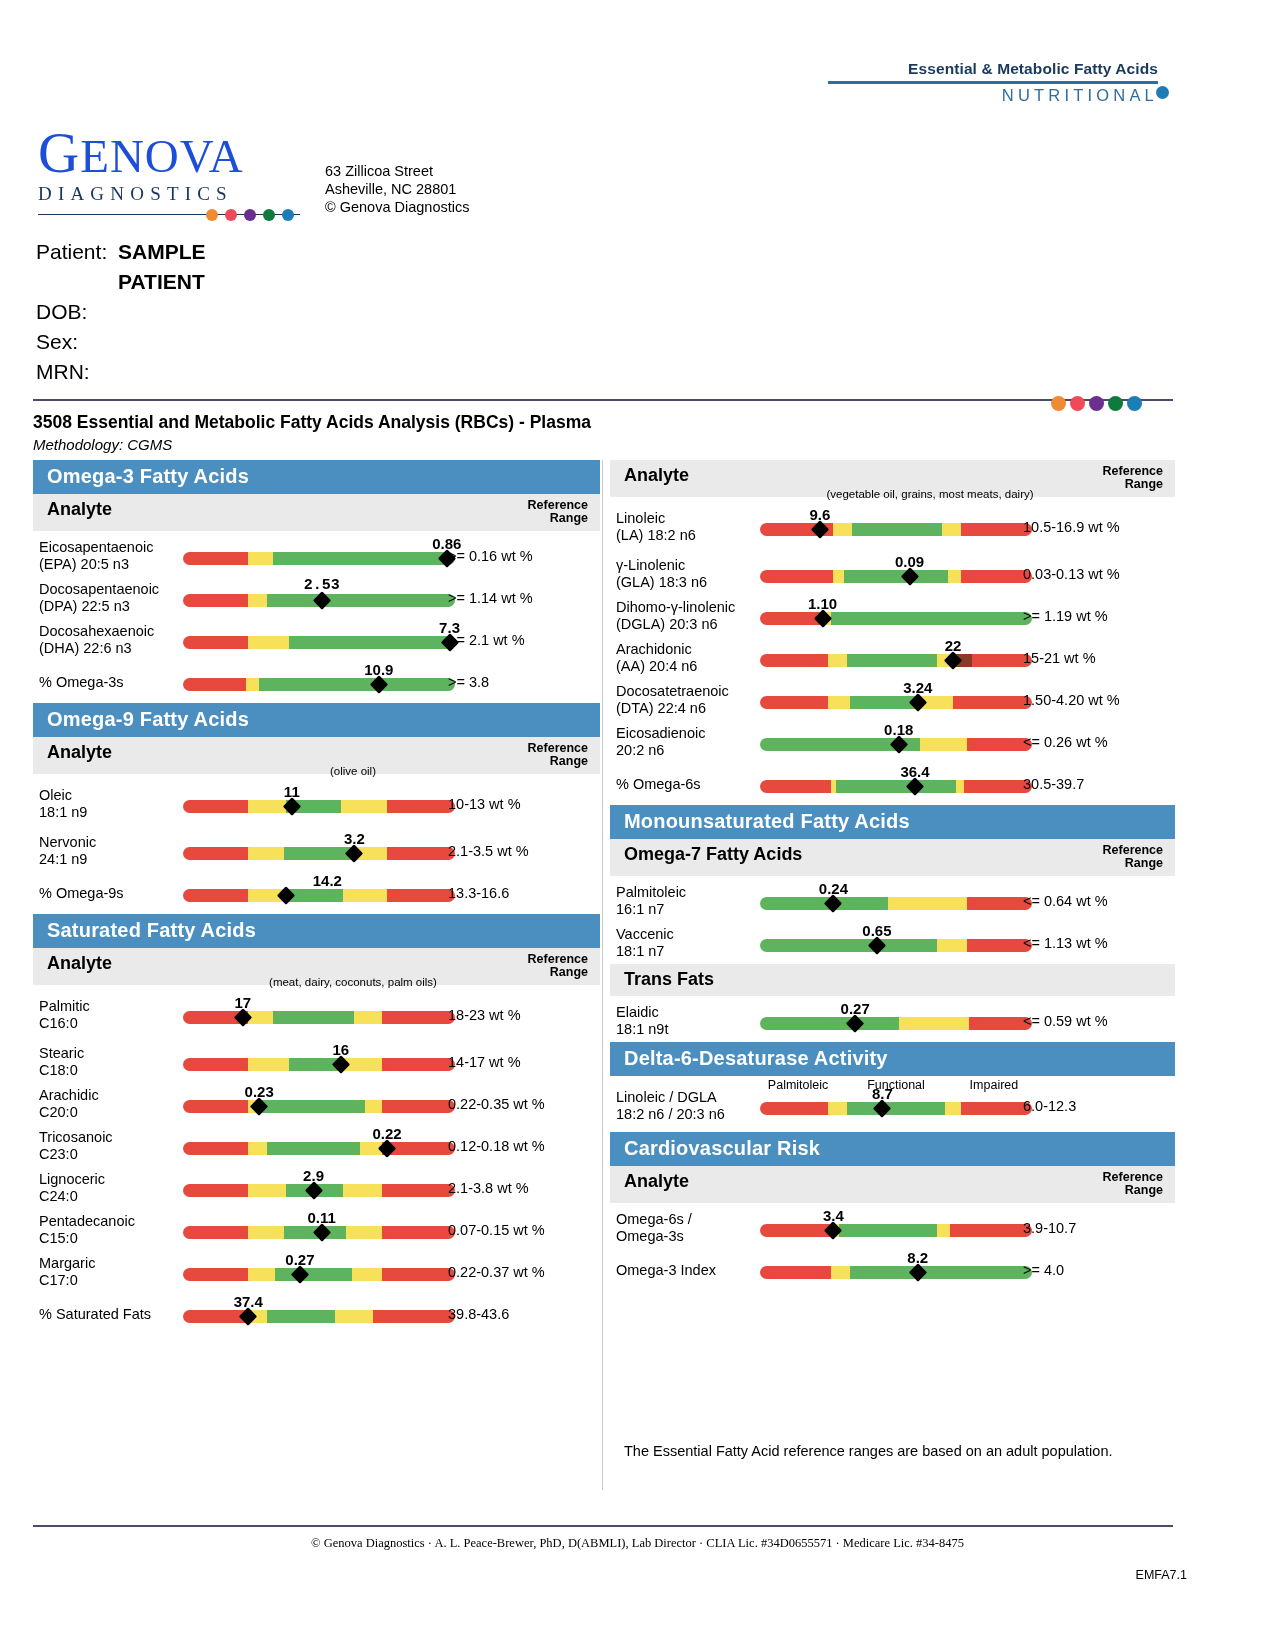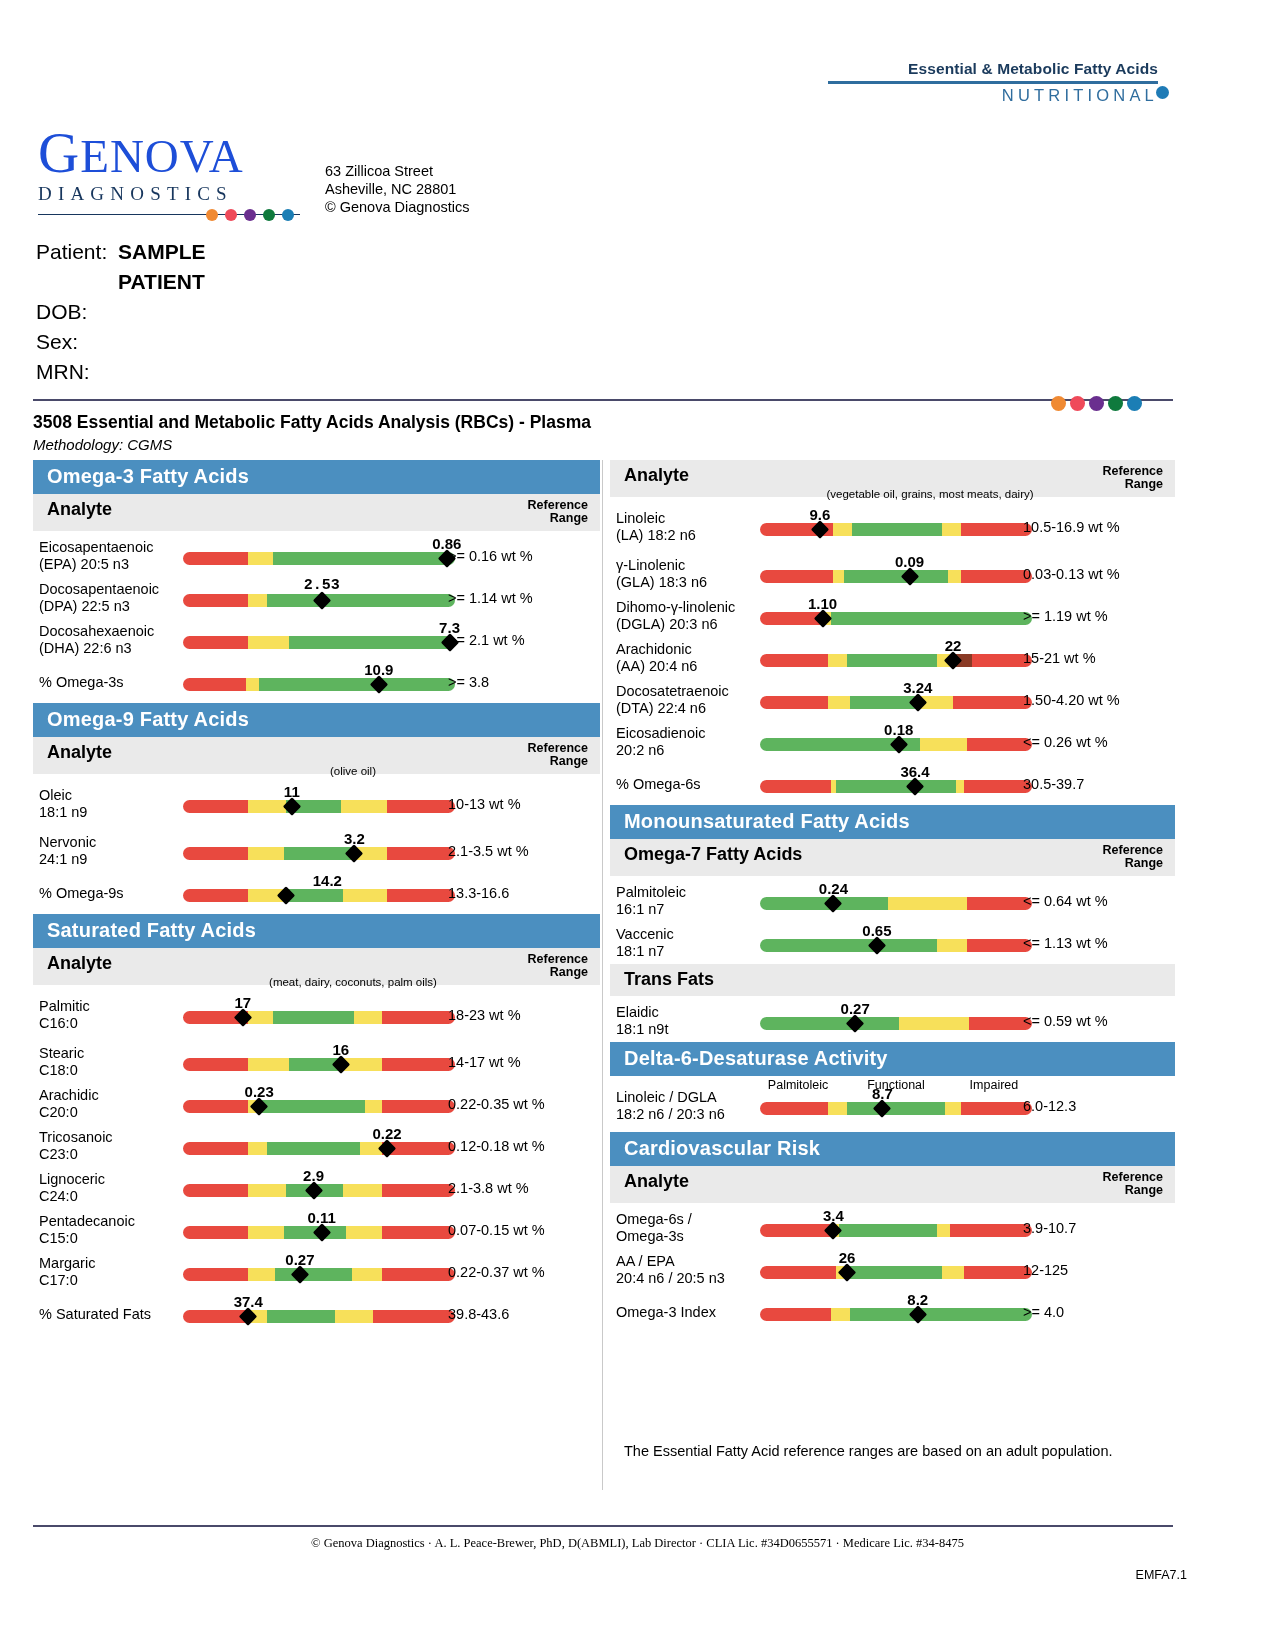--- a/index.html
+++ b/index.html
@@ -651,35 +651,20 @@
             <div class="seg s-grn" style="width: 36%;"></div>
             <div class="seg s-yel" style="width: 5%;"></div>
             <div class="seg s-red" style="width: 30%;"></div>
           </div>
           <div class="diamond" style="left: 27%;"></div>
           <div class="val" style="left: 27%;">3.4</div>
         </div>
         <div class="rrange">3.9-10.7</div>
       </div>
       <div class="row">
-        <div class="rname"><span>AA / EPA</span><br><span>20:4 n6 / 20:5 n3</span></div>
-        <div class="bar-wrap">
-          <div class="bar">
-            <div class="seg s-red" style="width: 28%;"></div>
-            <div class="seg s-yel" style="width: 5%;"></div>
-            <div class="seg s-grn" style="width: 34%;"></div>
-            <div class="seg s-yel" style="width: 8%;"></div>
-            <div class="seg s-red" style="width: 25%;"></div>
-          </div>
-          <div class="diamond" style="left: 32%;"></div>
-          <div class="val" style="left: 32%;">26</div>
-        </div>
-        <div class="rrange">12-125</div>
-      </div>
-      <div class="row">
         <div class="rname"><span>Omega-3 Index</span></div>
         <div class="bar-wrap">
           <div class="bar">
             <div class="seg s-red" style="width: 26%;"></div>
             <div class="seg s-yel" style="width: 7%;"></div>
             <div class="seg s-grn" style="width: 67%;"></div>
           </div>
           <div class="diamond" style="left: 58%;"></div>
           <div class="val" style="left: 58%;">8.2</div>
         </div>

